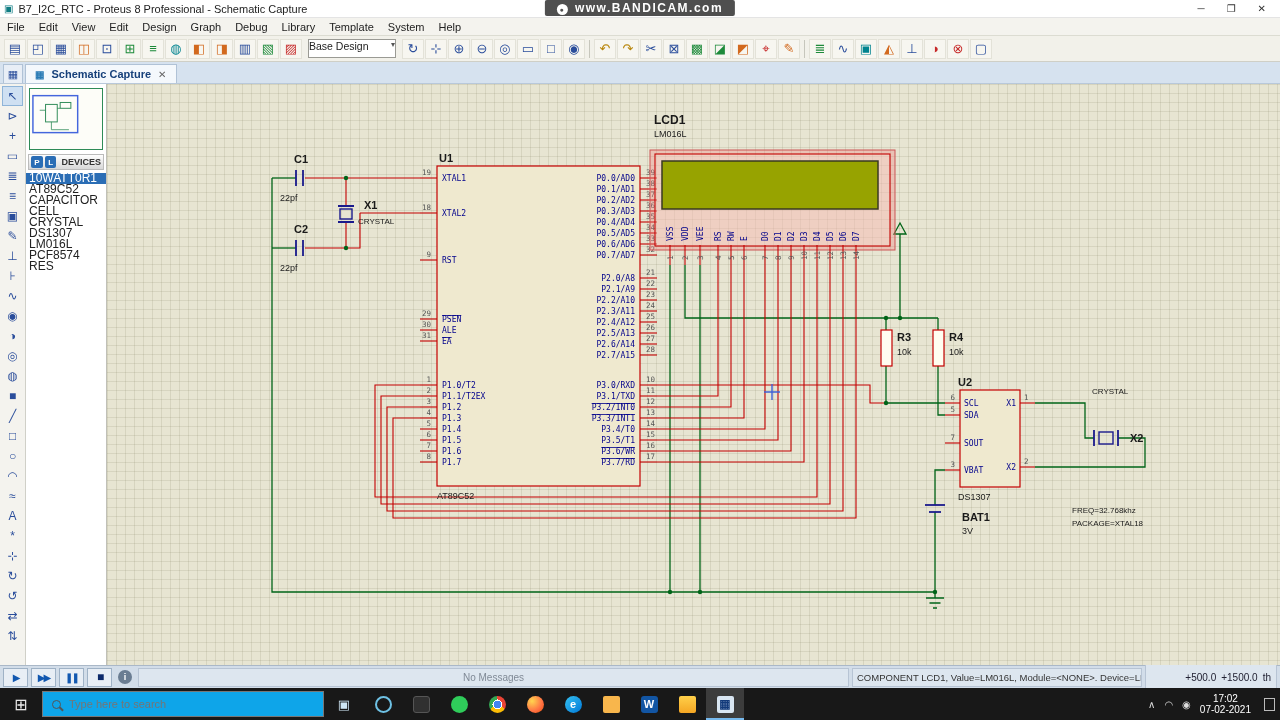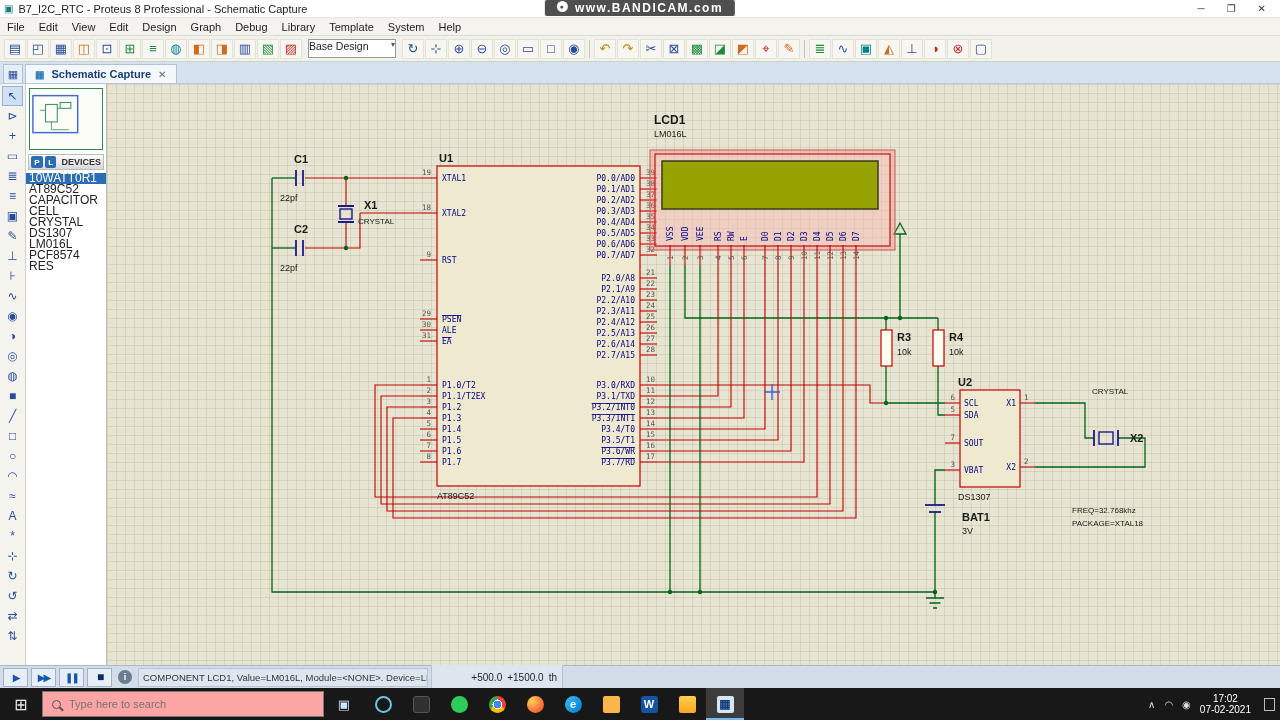--- a/index.html
+++ b/index.html
@@ -4,21 +4,21 @@
 <style>
 *{margin:0;padding:0;box-sizing:border-box}
 html,body{width:1280px;height:720px;overflow:hidden}
 body{font-family:"Liberation Sans",sans-serif;background:#fff}
 .screen{width:1280px;height:720px;display:flex;flex-direction:column;position:relative}
 
 
 .titlebar{height:18px;background:#fff;border-bottom:1px solid #e4e4e4;display:flex;align-items:center;padding:0 4px;font-size:11px;position:relative;flex:0 0 18px}
 .app-ico{color:#0f7c82;font-size:10px;margin-right:5px}
 .title{color:#222;white-space:nowrap}
-.bandicam{position:absolute;left:50%;transform:translateX(-50%);top:0;background:#4f4f4f;color:#fff;font-weight:bold;font-size:12px;letter-spacing:1.5px;padding:1px 12px;border-radius:2px;display:flex;gap:7px;align-items:flex-start}
+.bandicam{position:absolute;left:50%;transform:translateX(-50%);top:0;background:#4f4f4f;color:#fff;font-weight:bold;font-size:12px;letter-spacing:1.5px;padding:1px 12px;border-radius:2px;display:flex;gap:7px;align-items:flex-end}
 .cam-ico{width:11px;height:11px;border-radius:50%;background:#fff;color:#4f4f4f;font-size:7px;display:flex;align-items:center;justify-content:center;font-weight:bold}
 .win-btns{margin-left:auto;display:flex;gap:22px;padding-right:10px;font-size:10px;color:#333}
 .win-btns span{cursor:default}
 
 
 .menubar{height:18px;background:#f4f3ee;border-bottom:1px solid #dcdcd2;display:flex;align-items:center;font-size:11px;flex:0 0 18px}
 .menubar .rep{display:flex}
 .menu-item{padding:0 7px;color:#222}
 
 
@@ -79,21 +79,21 @@
 .sbtn{width:25px;height:19px;background:#e8eef5;border:1px solid #9fb2c6;display:flex;align-items:center;justify-content:center;font-size:10px;color:#1258b0;letter-spacing:-2px}
 .sbtn.stop{color:#0d2a6b;font-size:12px}
 .info-ico{width:14px;height:14px;border-radius:50%;background:#6a7d92;color:#fff;font-size:9px;display:flex;align-items:center;justify-content:center;font-weight:bold;margin:0 3px}
 .msgbox{flex:1;height:19px;background:#dde6ef;border:1px solid #b7c4d4;display:flex;align-items:center;justify-content:center;color:#808a96}
 .compbox{width:290px;height:19px;background:#dde6ef;border:1px solid #b7c4d4;display:flex;align-items:center;padding:0 4px;color:#333;white-space:nowrap;overflow:hidden;font-size:9.5px}
 .coordbox{width:132px;height:19px;background:#dde6ef;border:1px solid #b7c4d4;display:flex;align-items:center;justify-content:flex-end;gap:5px;padding:12px 5px;color:#223}
 
 
 .taskbar{height:32px;background:#181818;display:flex;align-items:center;color:#eee;flex:0 0 32px}
 .start{width:42px;height:32px;display:flex;align-items:center;justify-content:center;font-size:16px;color:#e8e8e8}
-.searchbox{width:282px;height:26px;background:#fca5a5;border:1px solid #777;display:flex;align-items:center;gap:8px;padding:0 9px}
+.searchbox{width:282px;height:26px;background:#0ea5e9;border:1px solid #777;display:flex;align-items:center;gap:8px;padding:0 9px}
 .mag{width:9px;height:9px;border:1.6px solid #555;border-radius:50%;position:relative;flex:0 0 9px}
 .mag::after{content:"";position:absolute;width:5px;height:1.6px;background:#555;transform:rotate(45deg);right:-4px;bottom:-2px}
 .searchbox input{border:none;outline:none;font-size:11px;width:100%;color:#444;background:transparent;font-family:"Liberation Sans",sans-serif}
 .tvico{width:40px;height:32px;display:flex;align-items:center;justify-content:center;color:#cfe6f5;font-size:13px}
 .tbapps{display:flex}
 .tbi{width:38px;height:32px;display:flex;align-items:center;justify-content:center}
 .tbi .dot{width:17px;height:17px;border-radius:50%;display:flex;align-items:center;justify-content:center;font-size:11px;font-weight:bold}
 .tbi.active{background:#3c3c3c;box-shadow:inset 0 -2px 0 #76b9ed}
 .i-cortana .dot{background:transparent;border:2px solid #6ec1e4}
 .i-band .dot{background:#303030;border-radius:3px;border:1px solid #555}
@@ -709,20 +709,23 @@
       </svg>
     </div>
   </div>
 
   <div class="statusbar">
     <span class="sbtn">▶</span>
     <span class="sbtn">▶▶</span>
     <span class="sbtn">❚❚</span>
     <span class="sbtn stop">■</span>
     <span class="info-ico">i</span>
+    <div class="msgbox">
+      <span>No Messages</span>
+    </div>
     <div class="compbox">
       <span>COMPONENT LCD1, Value=LM016L, Module=&lt;NONE&gt;. Device=LM</span>
     </div>
     <div class="coordbox">
       <span>+500.0</span>
       <span>+1500.0</span>
       <span>th</span>
     </div>
   </div>
 

